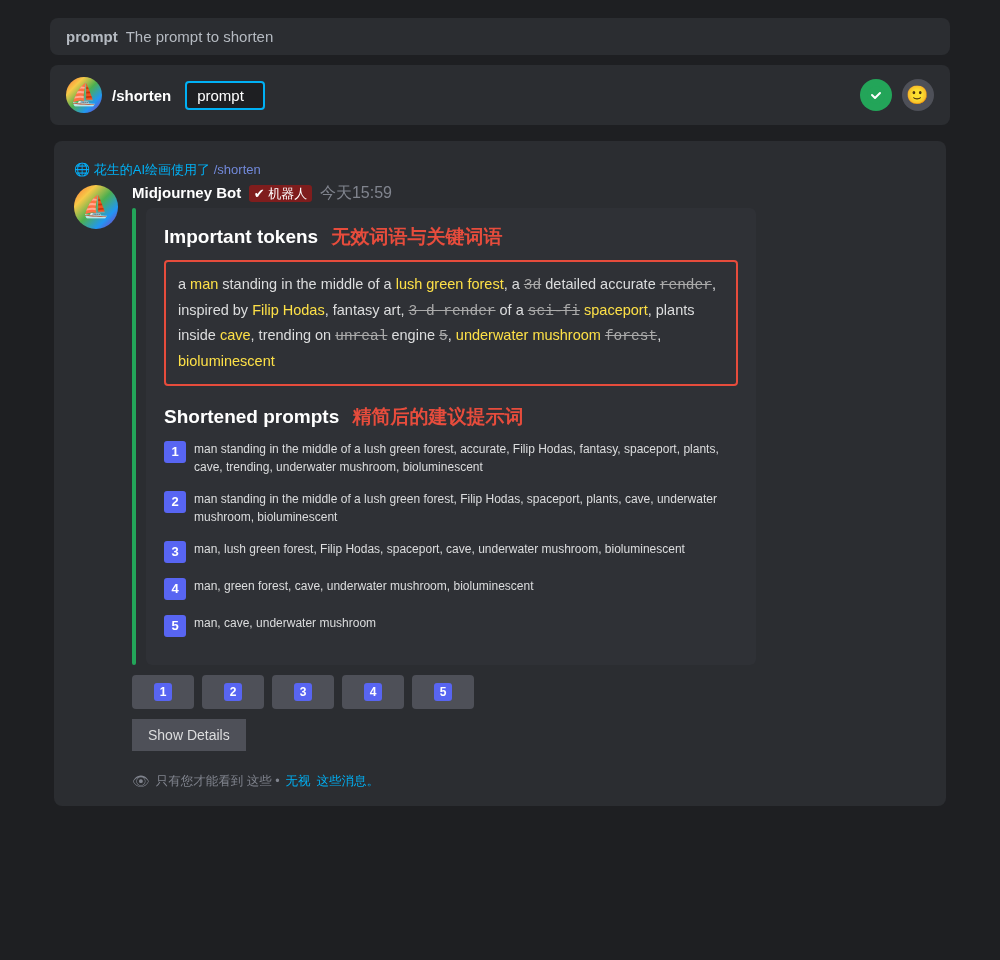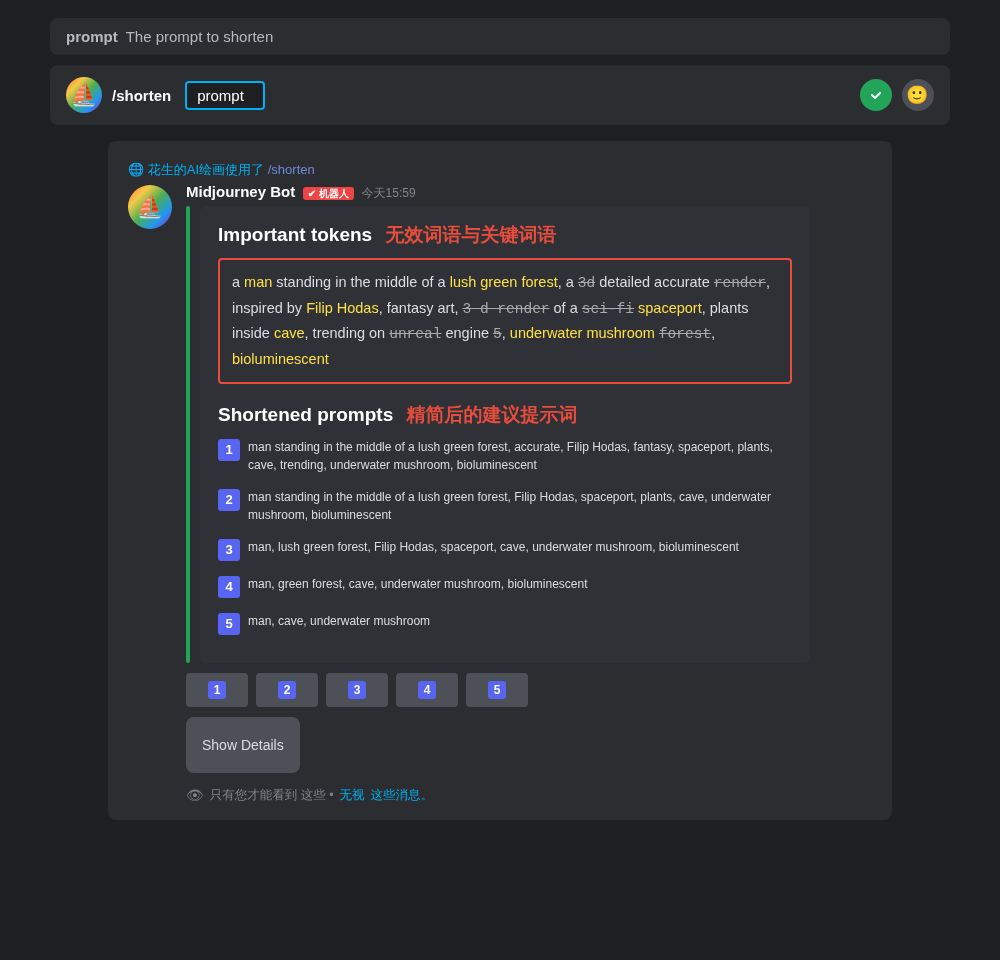--- a/index.html
+++ b/index.html
@@ -89,21 +89,21 @@
     .icon-circle.green {
       background: #23a559;
     }
     .icon-circle.gray {
       background: #4e5058;
       color: #fff;
     }
 
     
     .chat-area {
-      width: 784px;
+      width: 892px;
       background: #2b2d31;
       border-radius: 8px;
       padding: 20px 20px 16px 20px;
     }
 
     
     .message-row {
       display: flex;
       gap: 14px;
     }
@@ -142,31 +142,30 @@
     .attribution .cmd-link {
       color: #7289da;
       font-size: 13px;
     }
     .bot-name {
       color: #fff;
       font-weight: 600;
       font-size: 15px;
     }
     .bot-badge {
-      background: #ef4444;
-      color: #fff;
-      font-size: 10px;
+      background: #7f1d1d;
+      color: #fff;
+      font-size: 13px;
       padding: 1px 5px;
       border-radius: 3px;
       margin: 0 4px;
-      font-weight: bold;
     }
     .timestamp {
       color: #80848e;
-      font-size: 12px;
+      font-size: 16px;
     }
 
     
     .accent-bar-wrapper {
       display: flex;
       gap: 0;
       margin-top: 4px;
     }
     .accent-bar {
       width: 4px;
@@ -275,25 +274,25 @@
       border-radius: 3px;
       display: flex;
       align-items: center;
       justify-content: center;
     }
 
     .show-details-btn {
       background: #4e5058;
       color: #dcddde;
       border: none;
-      border-radius: 8px;
-      padding: 20px 16px;
+      border-radius: 0;
+      padding: 8px 16px;
       font-size: 14px;
       cursor: pointer;
-      margin-bottom: 14px;
+      margin-bottom: 22px;
     }
 
     
     .footer-note {
       display: flex;
       align-items: center;
       gap: 6px;
       color: #80848e;
       font-size: 12.5px;
     }

